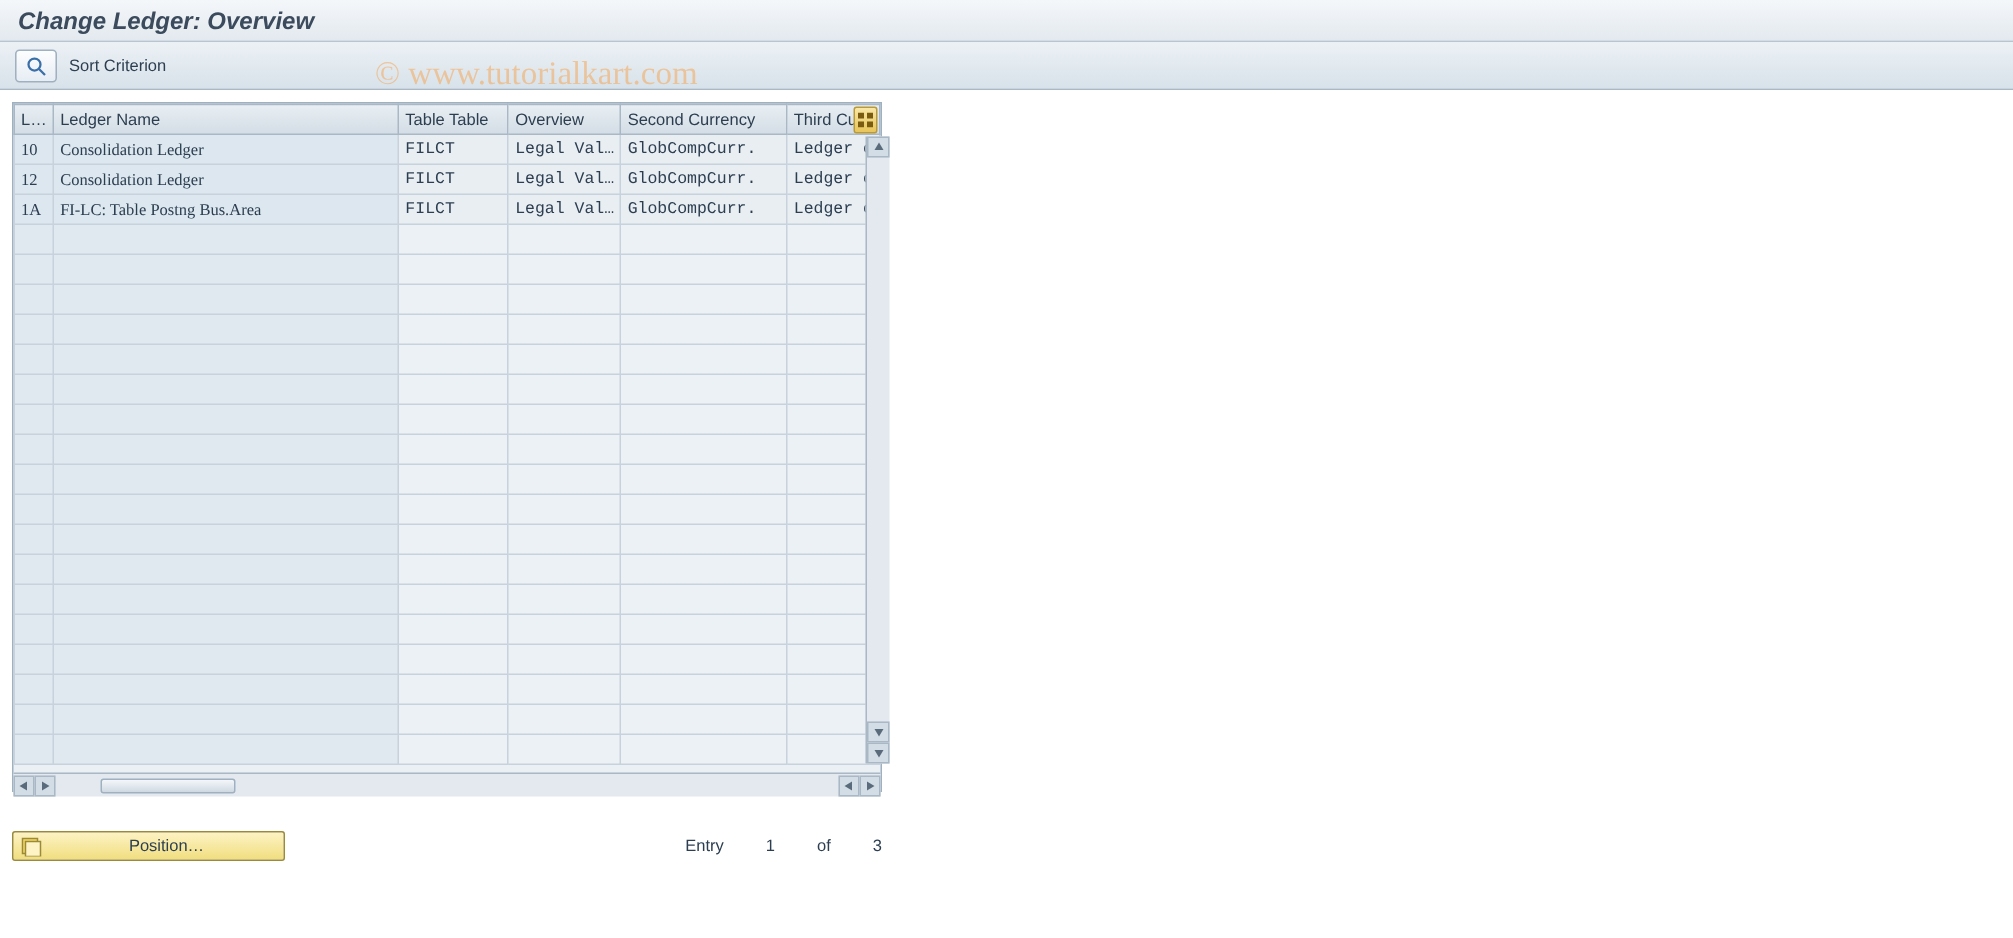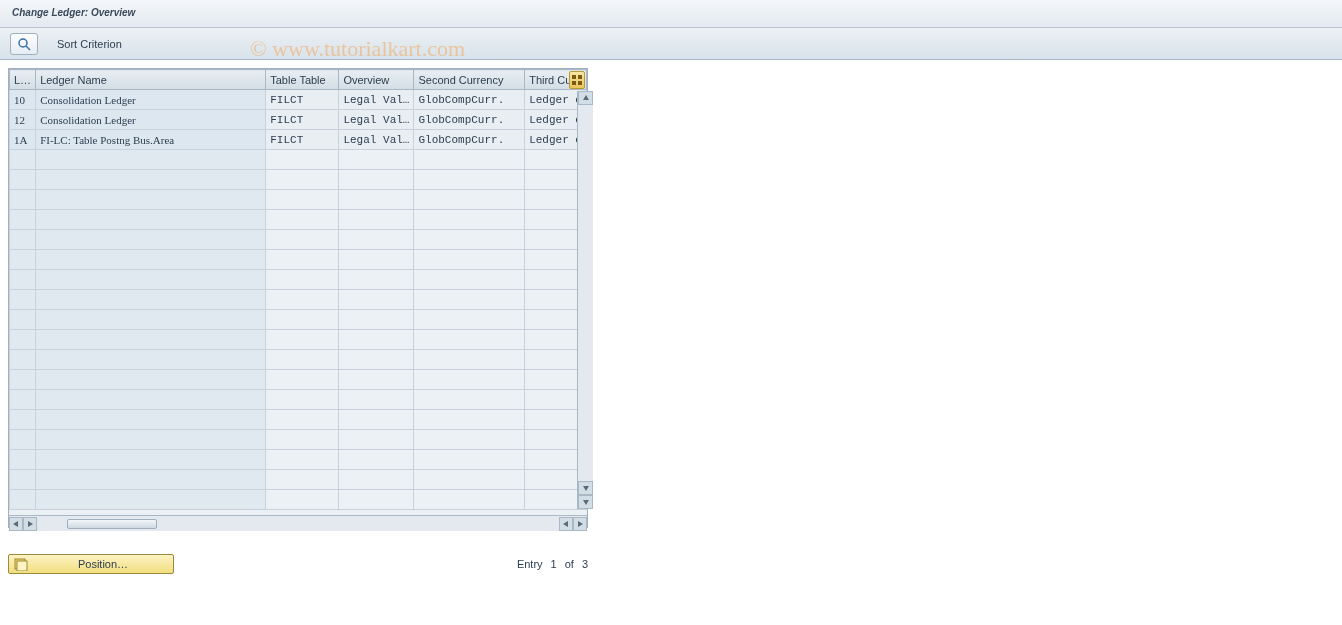--- a/index.html
+++ b/index.html
@@ -12,21 +12,21 @@
     }
     .title-bar {
       background: linear-gradient(to bottom, #f4f7fa 0%, #e3e9ef 100%);
       border-bottom: 1px solid #b8c4d0;
       padding: 6px 12px;
       height: 28px;
     }
     .title-text {
       font-style: italic;
       font-weight: bold;
-      font-size: 10px;
+      font-size: 16px;
       color: #3b4a5c;
     }
     .toolbar {
       background: linear-gradient(to bottom, #ecf1f5 0%, #d8e2ea 100%);
       border-bottom: 1px solid #aab8c6;
       height: 32px;
       padding: 4px 10px;
       display: flex;
       align-items: center;
     }
@@ -35,21 +35,21 @@
       align-items: center;
       gap: 4px;
       padding: 2px 6px;
       border: 1px solid #9fb0c0;
       border-radius: 3px;
       background: linear-gradient(to bottom, #fdfdfe, #e6edf3);
       cursor: pointer;
       height: 22px;
     }
     .tb-label {
-      margin-left: 19px;
+      margin-left: 8px;
       color: #2c3e50;
     }
     .content {
       padding: 8px;
     }
     .table-wrap {
       border: 1px solid #9fb0c0;
       width: 580px;
       height: 460px;
       position: relative;
@@ -149,35 +149,35 @@
     .footer {
       margin-top: 26px;
       display:flex;
       align-items:center;
       width:580px;
     }
     .pos-btn {
       display:inline-flex;align-items:center;
       border:1px solid #9a8a3a;
       background:linear-gradient(to bottom,#fdf3c4,#f1de7f);
-      height:20px; width:166px;
+      height:20px; width:182px;
       border-radius:2px;cursor:pointer;
       padding:0 4px;
     }
     .pos-btn .ic {
       width:16px;height:16px;margin-right:8px;
       display:flex;align-items:center;justify-content:center;
     }
     .pos-btn .lbl {
       flex:1;text-align:center;color:#2c3e50;
     }
     .entry-txt {
       margin-left:auto;
       color:#2c3e50;
-      display:flex;gap:8px;
+      display:flex;gap:28px;
     }
     svg { display:block; }
     .watermark {
       position:absolute;
       top:36px; left:250px;
       font-size:22px;
       color:#f4a85a;
       opacity:0.55;
       pointer-events:none;
       font-family: Liberation Serif, serif;

